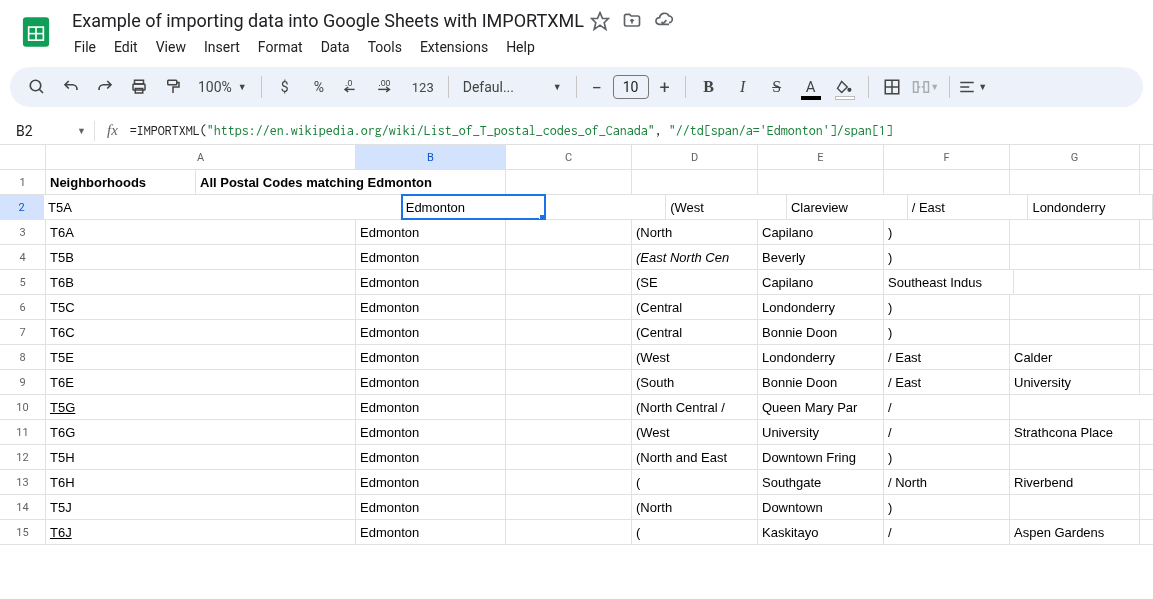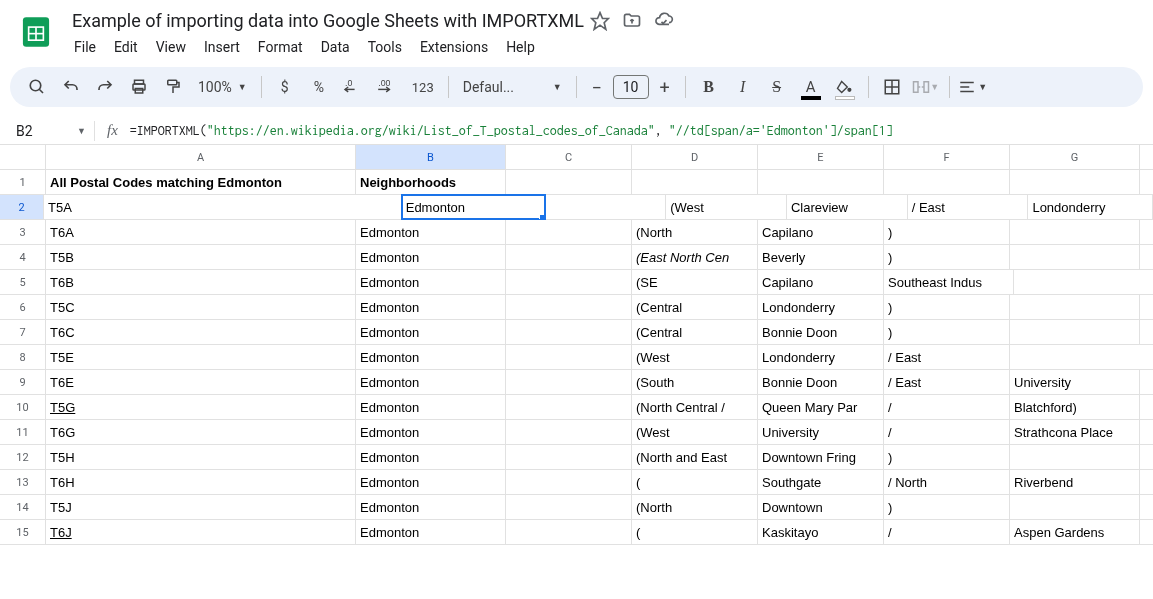--- a/index.html
+++ b/index.html
@@ -223,22 +223,22 @@
       <div class="col-h sel" style="width: 150px;">B</div>
       <div class="col-h" style="width: 126px;">C</div>
       <div class="col-h" style="width: 126px;">D</div>
       <div class="col-h" style="width: 126px;">E</div>
       <div class="col-h" style="width: 126px;">F</div>
       <div class="col-h" style="width: 130px;">G</div>
     </div>
   <div id="rows">
       <div class="row">
         <div class="row-h">1</div>
+        <div class="cell bold" style="width: 150px;">Neighborhoods</div>
         <div class="cell bold" style="width: 310px;">All Postal Codes matching Edmonton</div>
-        <div class="cell bold" style="width: 150px;">Neighborhoods</div>
         <div class="cell bold" style="width: 126px;"></div>
         <div class="cell bold" style="width: 126px;"></div>
         <div class="cell bold" style="width: 126px;"></div>
         <div class="cell bold" style="width: 126px;"></div>
         <div class="cell bold" style="width: 130px;"></div>
       </div>
       <div class="row">
         <div class="row-h sel">2</div>
         <div class="cell" style="width: 374px;">T5A</div>
         <div class="cell selected" style="width: 150px;">Edmonton</div>
@@ -298,40 +298,40 @@
         <div class="cell" style="width: 130px;"></div>
       </div>
       <div class="row">
         <div class="row-h">8</div>
         <div class="cell" style="width: 310px;">T5E</div>
         <div class="cell" style="width: 150px;">Edmonton</div>
         <div class="cell" style="width: 126px;"></div>
         <div class="cell" style="width: 126px;">(West</div>
         <div class="cell" style="width: 126px;">Londonderry</div>
         <div class="cell" style="width: 126px;">/ East</div>
+        <div class="cell" style="width: 130px;">Calder</div>
       </div>
       <div class="row">
         <div class="row-h">9</div>
         <div class="cell" style="width: 310px;">T6E</div>
         <div class="cell" style="width: 150px;">Edmonton</div>
         <div class="cell" style="width: 126px;"></div>
         <div class="cell" style="width: 126px;">(South</div>
         <div class="cell" style="width: 126px;">Bonnie Doon</div>
         <div class="cell" style="width: 126px;">/ East</div>
         <div class="cell" style="width: 130px;">University</div>
       </div>
       <div class="row">
         <div class="row-h">10</div>
         <div class="cell" style="width: 310px; text-decoration: underline;">T5G</div>
         <div class="cell" style="width: 150px;">Edmonton</div>
         <div class="cell" style="width: 126px;"></div>
         <div class="cell" style="width: 126px;">(North Central /</div>
         <div class="cell" style="width: 126px;">Queen Mary Par</div>
         <div class="cell" style="width: 126px;">/</div>
-        <div class="cell" style="width: 130px;">Blatchford)</div>
       </div>
       <div class="row">
         <div class="row-h">11</div>
         <div class="cell" style="width: 310px;">T6G</div>
         <div class="cell" style="width: 150px;">Edmonton</div>
         <div class="cell" style="width: 126px;"></div>
         <div class="cell" style="width: 126px;">(West</div>
         <div class="cell" style="width: 126px;">University</div>
         <div class="cell" style="width: 126px;">/</div>
         <div class="cell" style="width: 130px;">Strathcona Place</div>

